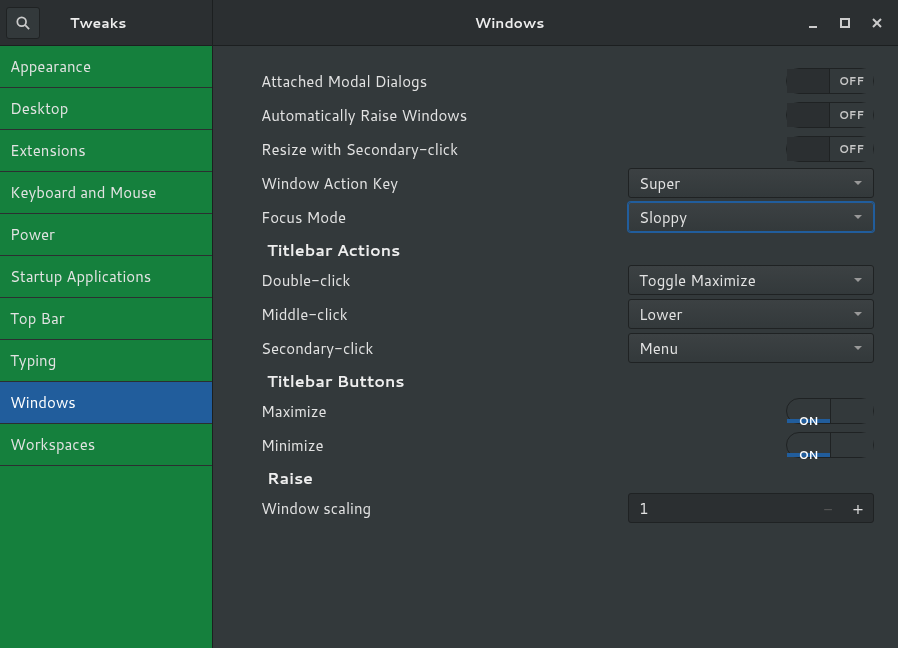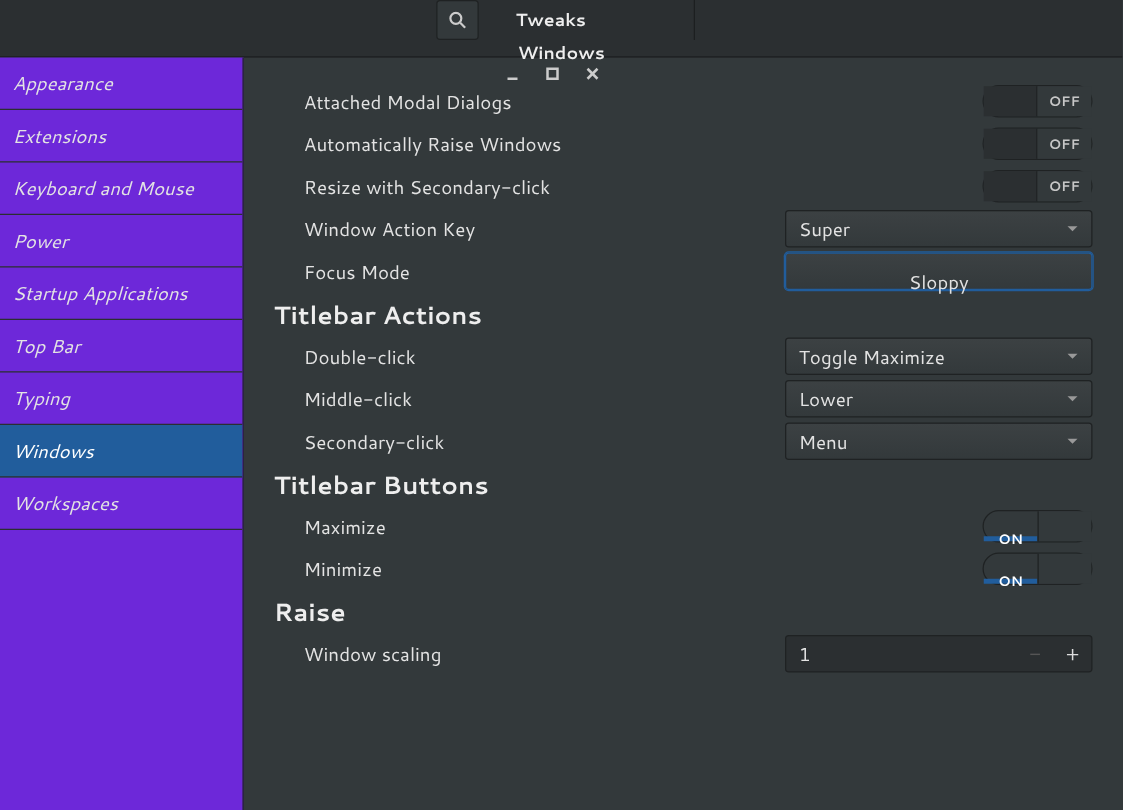--- a/index.html
+++ b/index.html
@@ -16,21 +16,20 @@
       overflow: hidden;
       display: flex;
       flex-direction: column;
     }
     .titlebar {
       height: 46px;
       background: #2b2f31;
       display: flex;
       align-items: center;
       border-bottom: 1px solid #1c1f20;
-      flex-direction: column;
     }
     .titlebar-left {
       width: 213px;
       height: 100%;
       display: flex;
       align-items: center;
       padding-left: 6px;
       border-right: 1px solid #1c1f20;
     }
     .search-btn {
@@ -83,25 +82,24 @@
       height: 12px;
       stroke: #ccc;
       fill: none;
       stroke-width: 2;
     }
     .main {
       flex: 1;
       display: flex;
     }
     .sidebar {
-      width: 195px;
-      background: #6d28d9;
+      width: 213px;
+      background: #15803d;
       border-right: 1px solid #1c1f20;
       overflow-y: auto;
-      font-style: italic;
     }
     .sidebar-item {
       padding: 10px 10px;
       font-size: 15px;
       color: #e3e3e3;
       cursor: pointer;
       border-bottom: 1px solid #2b2f31;
     }
     .sidebar-item.selected {
       background: #215d9c;
@@ -117,25 +115,26 @@
       align-items: center;
       justify-content: space-between;
       min-height: 34px;
     }
     .label {
       font-size: 15px;
       color: #e3e3e3;
       margin-left: 24px;
     }
     .section-header {
-      font-size: 20px;
+      font-size: 16px;
       font-weight: bold;
       color: #eee;
       margin-top: 4px;
       margin-bottom: 2px;
+      margin-left: 30px;
     }
     .toggle {
       width: 88px;
       height: 26px;
       border-radius: 13px;
       border: 1px solid #1f2223;
       display: flex;
       cursor: pointer;
     }
     .toggle-half {
@@ -173,21 +172,20 @@
       align-items: center;
       justify-content: space-between;
       padding: 12px 10px;
       cursor: pointer;
       font-size: 15px;
       color: #e3e3e3;
     }
     .dropdown.highlighted {
       border: 1px solid #215d9c;
       box-shadow: 0 0 0 1px #215d9c;
-      flex-direction: column;
     }
     .dropdown svg {
       width: 10px;
       height: 10px;
       fill: #999;
     }
     .spinner {
       width: 246px;
       height: 30px;
       background: #2b2f31;
@@ -252,20 +250,21 @@
           <line x1="2" y1="2" x2="10" y2="10"></line>
           <line x1="10" y1="2" x2="2" y2="10"></line>
         </svg>
     </div>
   </div>
 </div>
 
 <div class="main">
   <div class="sidebar">
     <div class="sidebar-item">Appearance</div>
+    <div class="sidebar-item">Desktop</div>
     <div class="sidebar-item">Extensions</div>
     <div class="sidebar-item">Keyboard and Mouse</div>
     <div class="sidebar-item">Power</div>
     <div class="sidebar-item">Startup Applications</div>
     <div class="sidebar-item">Top Bar</div>
     <div class="sidebar-item">Typing</div>
     <div class="sidebar-item selected">Windows</div>
     <div class="sidebar-item">Workspaces</div>
   </div>
 

